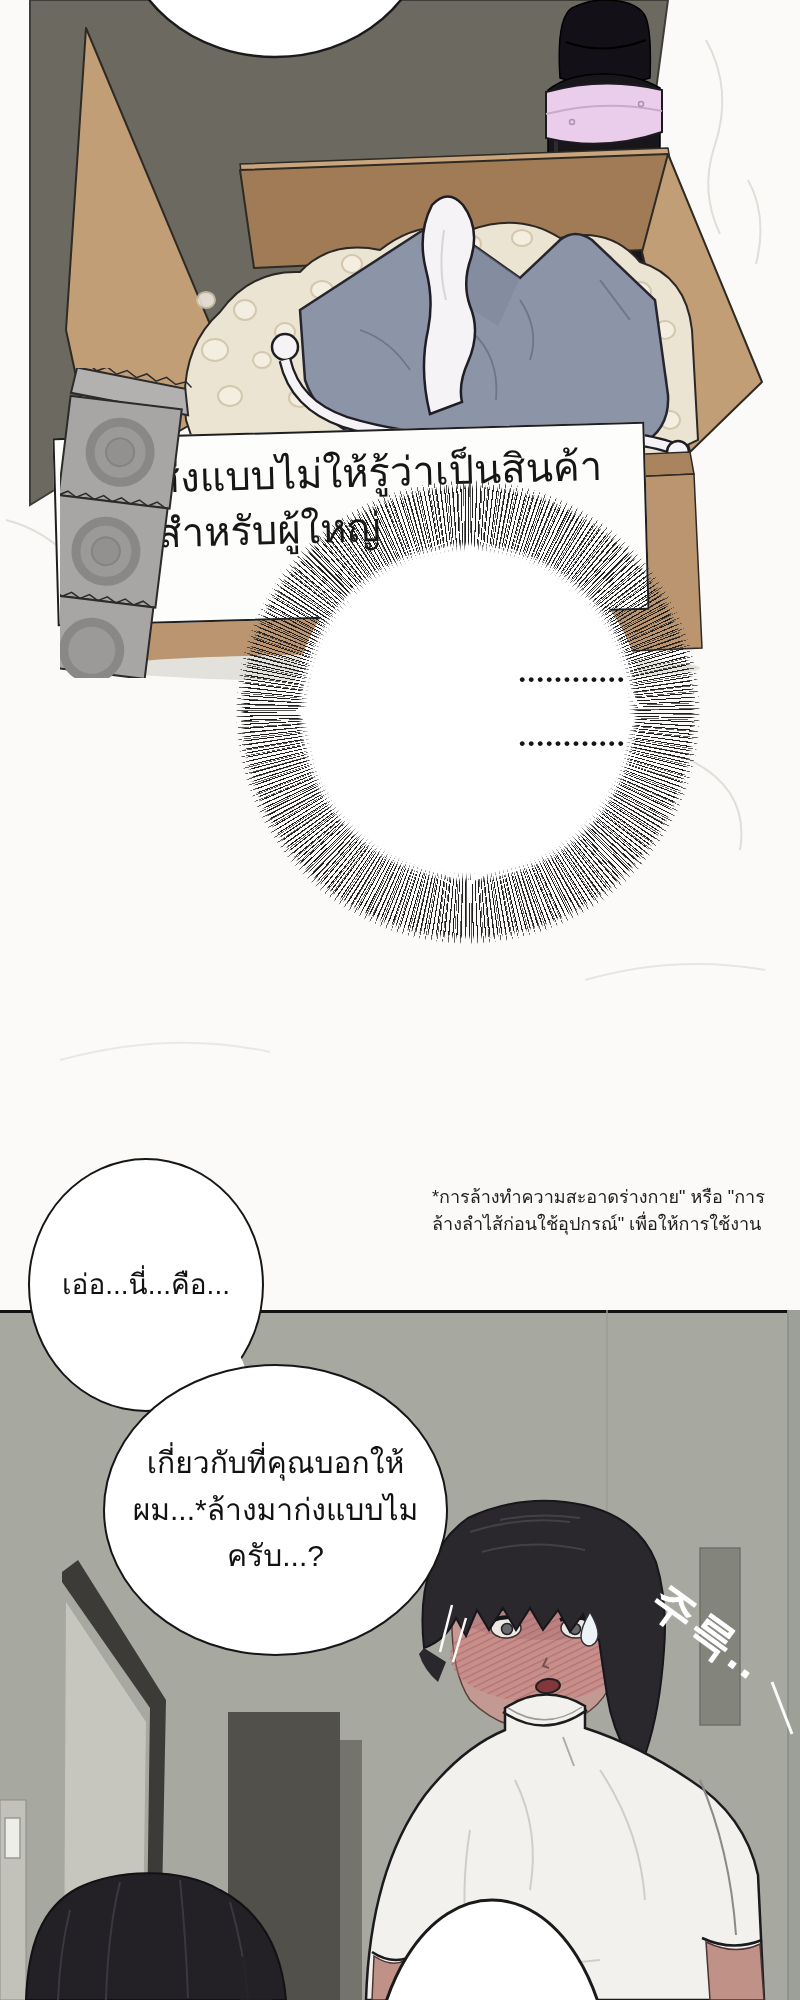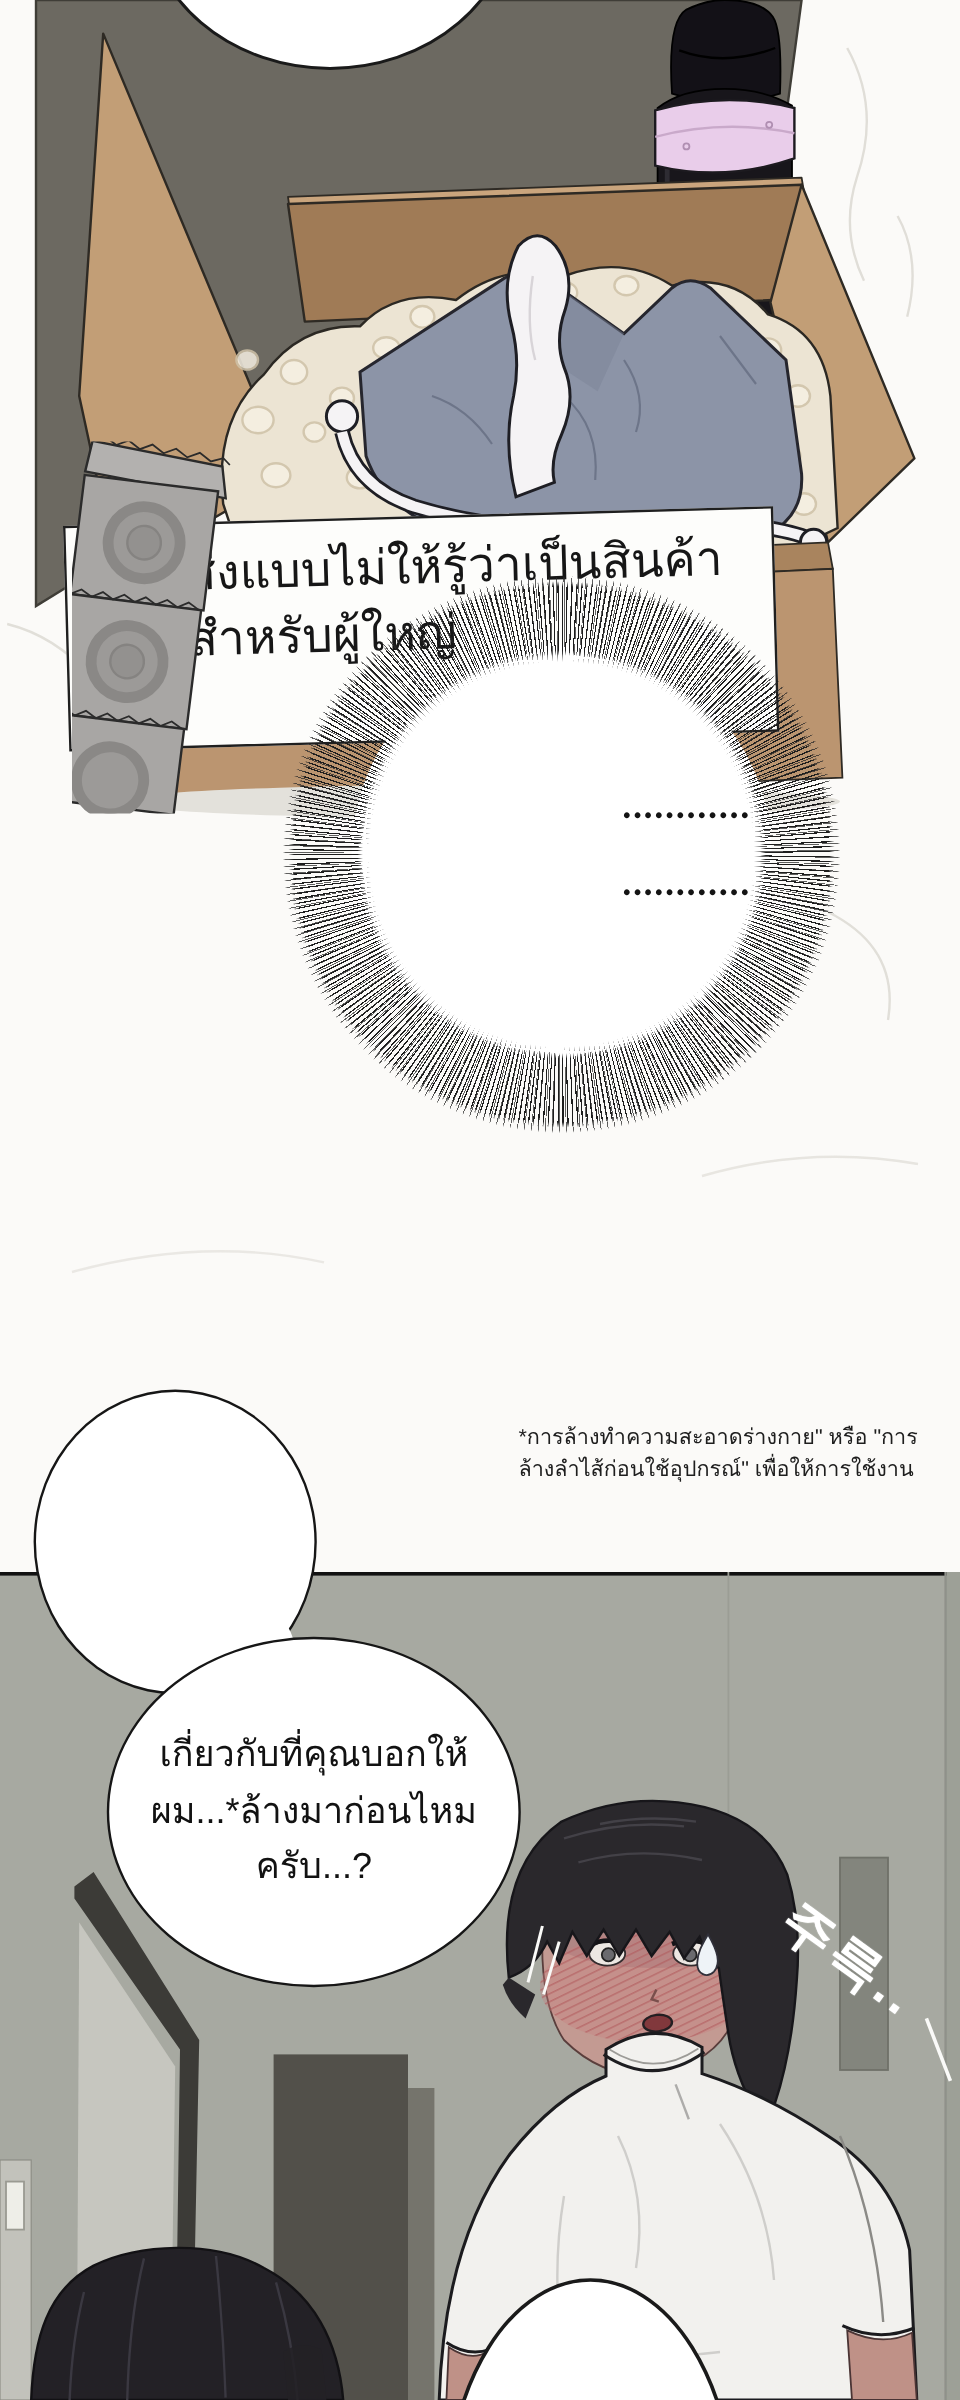--- a/index.html
+++ b/index.html
@@ -43,21 +43,21 @@
   
   .wall{left:0;top:1310px;width:800px;height:690px;background:#a7a9a1;border-top:3px solid #121212;box-sizing:border-box;z-index:1;}
 
   
   .bubble{background:#fff;border:2.5px solid #161616;border-radius:50%;
     display:flex;flex-direction:column;justify-content:center;align-items:center;z-index:8;box-sizing:border-box;}
   .bubble .bline{color:#121212;text-align:center;white-space:nowrap;}
   .bubble1{left:28px;top:1158px;width:236px;height:254px;}
   .bubble1 .bline{font-size:28px;line-height:1.6;}
   .bubble-join{left:150px;top:1332px;width:96px;height:92px;background:#fff;border-radius:50%;z-index:9;}
-  .bubble2{left:89px;top:1364px;width:345px;height:292px;z-index:10;}
+  .bubble2{left:103px;top:1364px;width:345px;height:292px;z-index:10;}
   .bubble2 .bline{font-size:30px;line-height:1.55;}
 
   
   .sfx{left:616px;top:1608px;width:170px;height:140px;transform:rotate(36deg);
     color:#ffffff;font-size:44px;font-weight:bold;letter-spacing:4px;z-index:12;text-shadow:0 0 1px #fff;}
 </style>
 </head>
 <body>
 
 <div class="stage">
@@ -280,24 +280,25 @@
         <path d="M180,570 Q186,630 188,688"></path>
         <path d="M230,592 Q244,640 248,690"></path>
       </g>
       <path d="M236,650 Q250,640 268,648 L272,690 L240,690 Z" fill="#232126" opacity=".85"></path>
     </g>
 
     <path d="M772,372 L792,424" stroke="#fafaf8" stroke-width="3" fill="none"></path>
   </svg>
 
   <div class="abs bubble bubble1">
+    <div class="bline">เอ่อ...นี่...คือ...</div>
   </div>
   <div class="abs bubble-join"></div>
 
   <div class="abs bubble bubble2">
     <div class="bline">เกี่ยวกับที่คุณบอกให้</div>
-    <div class="bline">ผม...*ล้างมาก่อนไหม</div>
+    <div class="bline">ผม...*ล้างมาก่งแบบไม</div>
     <div class="bline">ครับ...?</div>
   </div>
 
   <div class="abs sfx">주륵..</div>
 
 </div>
 
 </body></html>

